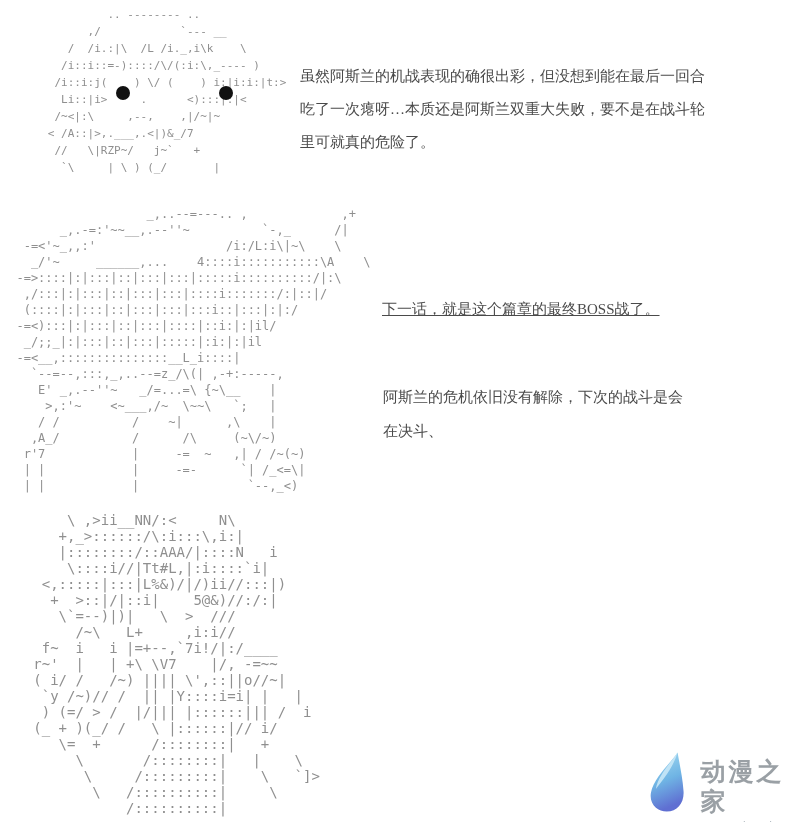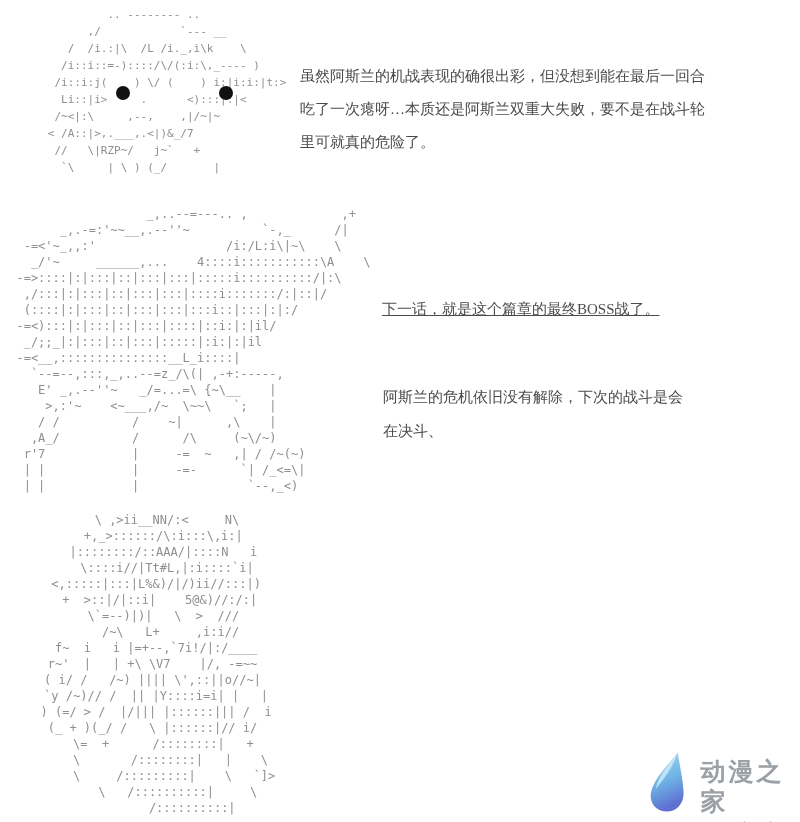--- a/index.html
+++ b/index.html
@@ -2,21 +2,21 @@
 <html><head>
 <meta charset="utf-8">
 <style>
   html,body{margin:0;padding:0;background:#ffffff;}
   #page{position:relative;width:800px;height:822px;background:#ffffff;overflow:hidden;font-family:"Liberation Sans",sans-serif;}
 
   
   .aa{position:absolute;margin:0;font-family:"DejaVu Sans Mono",monospace;color:#8f8f8f;white-space:pre;letter-spacing:0;}
   #aa1{left:28px;top:6px;font-size:11px;line-height:17px;}
   #aa2{left:2px;top:206px;font-size:12px;line-height:16px;}
-  #aa3{left:8px;top:512px;font-size:12px;line-height:16px;text-align:center;}
+  #aa3{left:8px;top:512px;font-size:14px;line-height:16px;}
 
   
   .eye{position:absolute;width:14px;height:14px;border-radius:50%;background:#111111;top:86px;}
   #eye-left{left:116px;}
   #eye-right{left:219px;}
 
   
   .para{position:absolute;font-family:"Liberation Serif",serif;color:#4a4a4a;font-size:15px;white-space:pre-line;}
   #para-intro{left:300px;top:60px;line-height:33px;width:440px;}
   #para-mid-1{left:382px;top:299px;line-height:20px;text-decoration:underline;}

